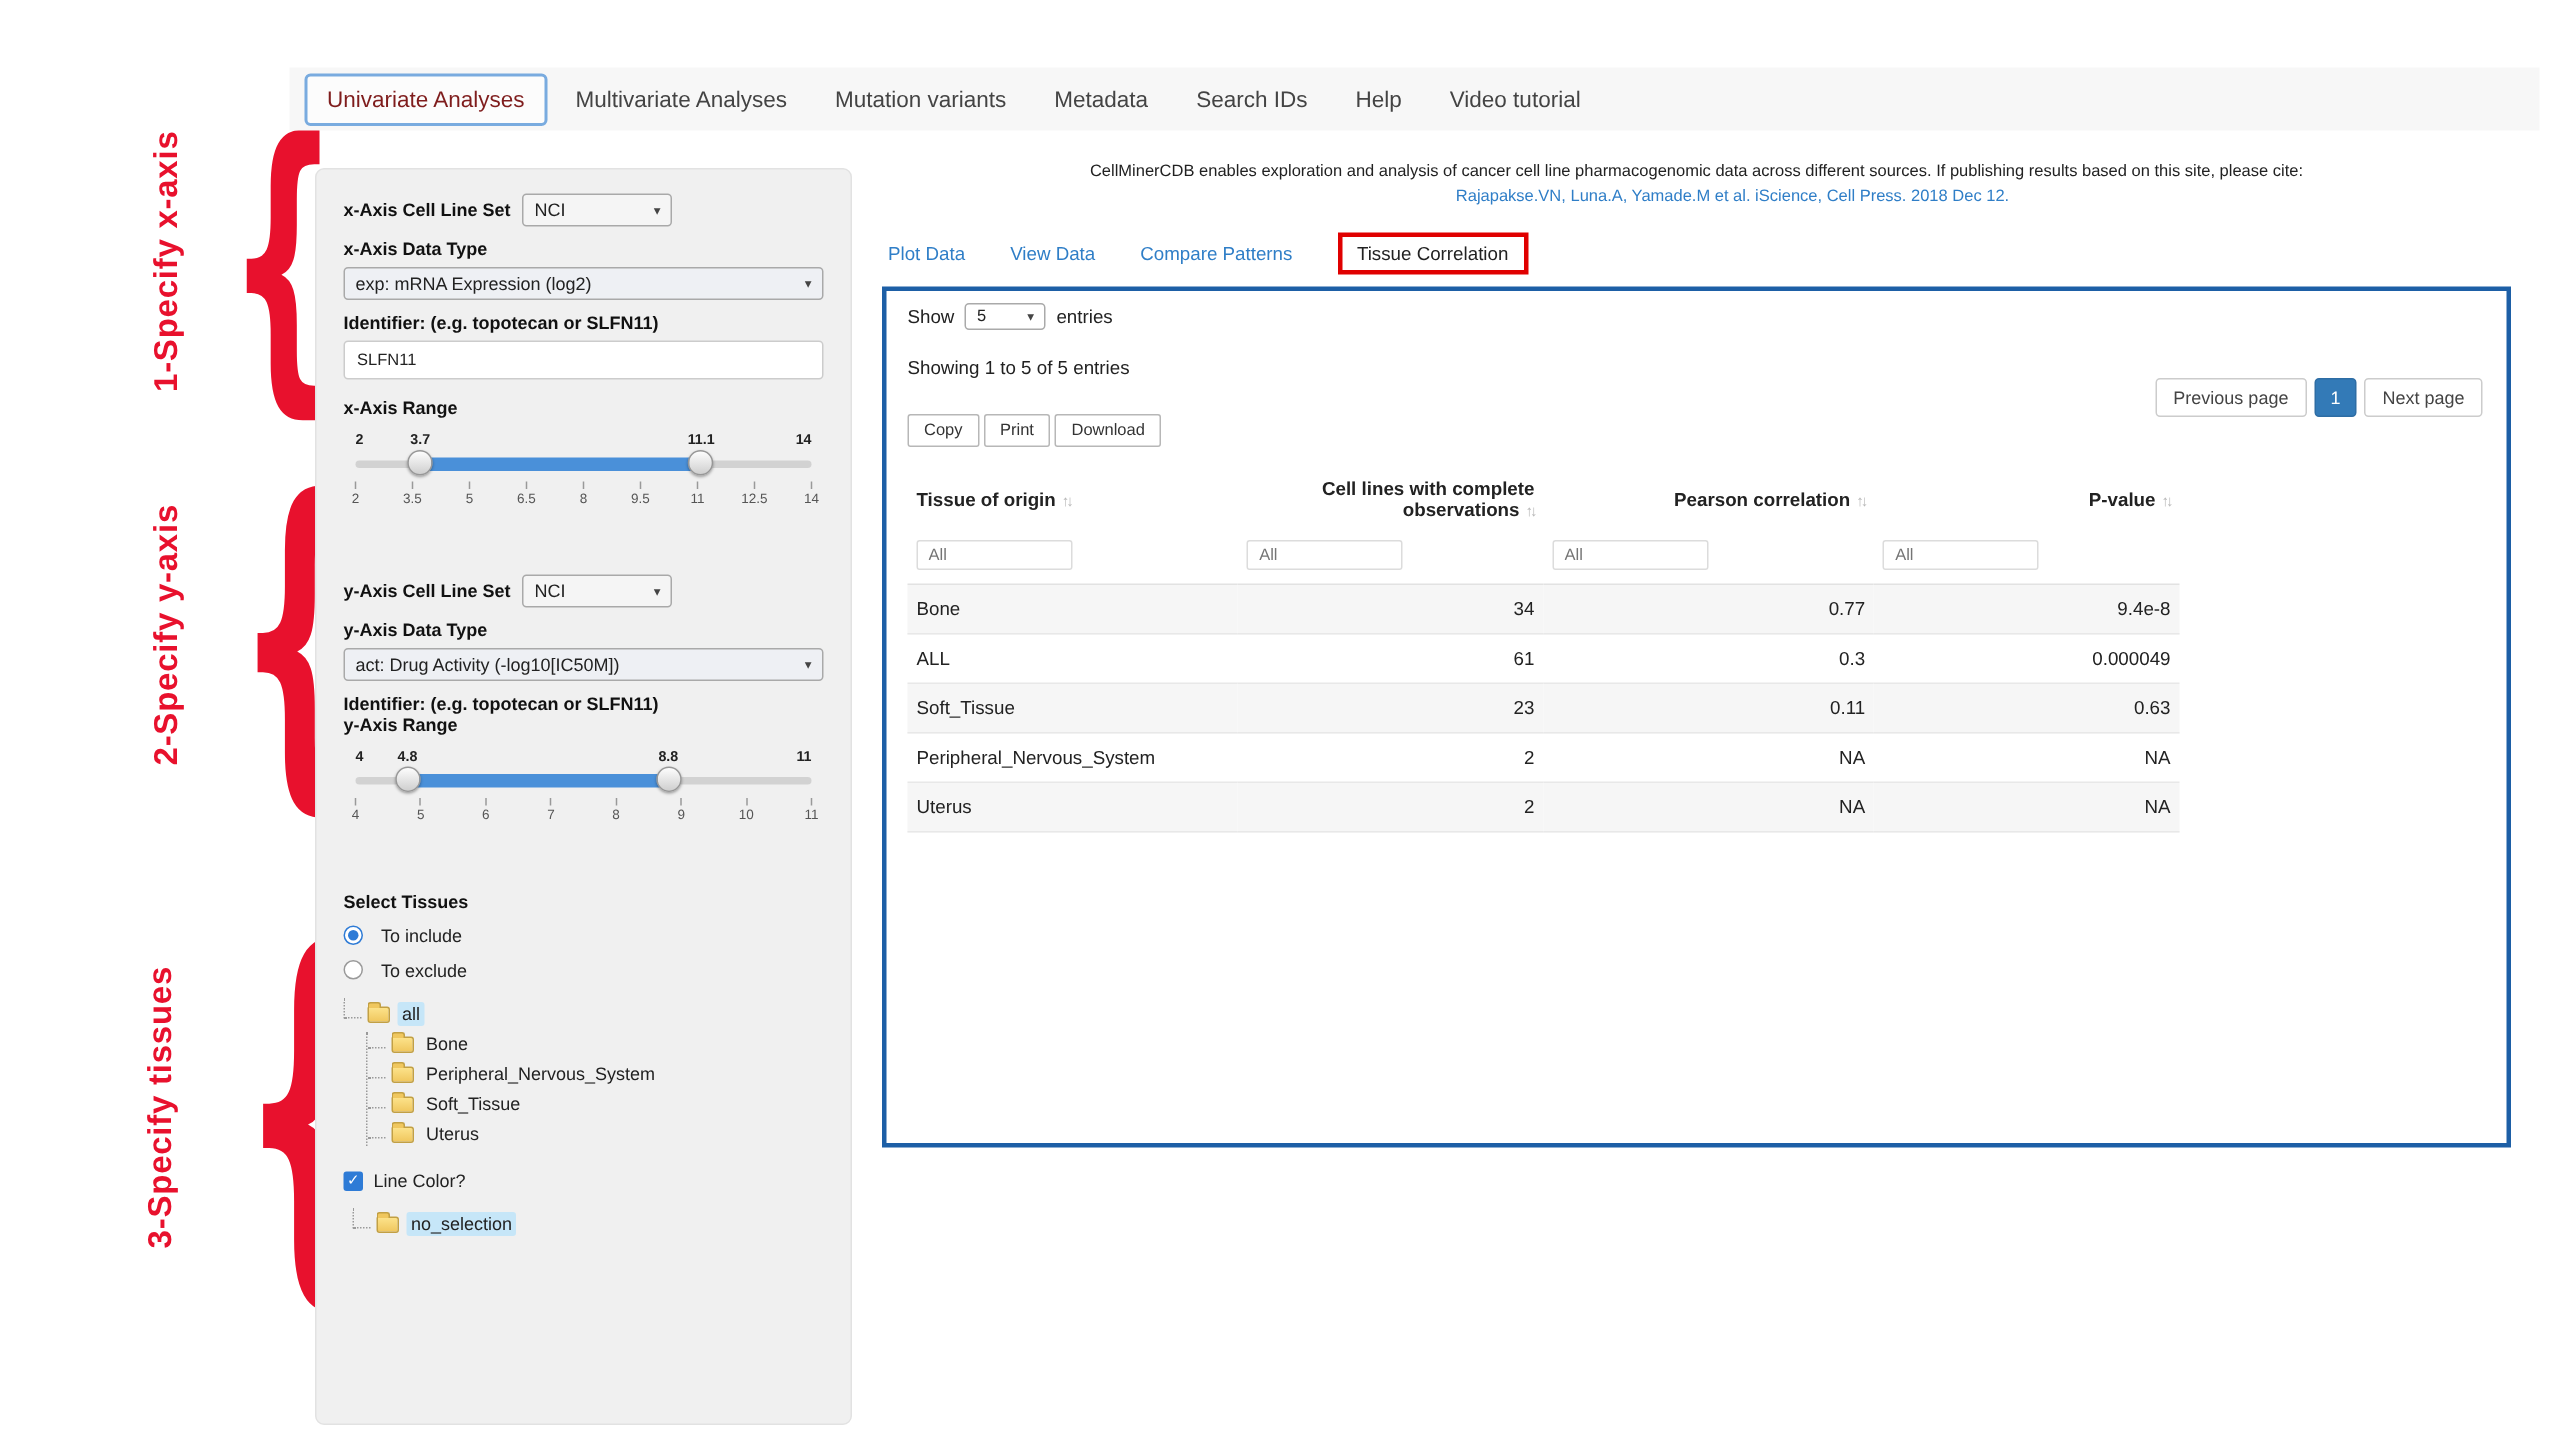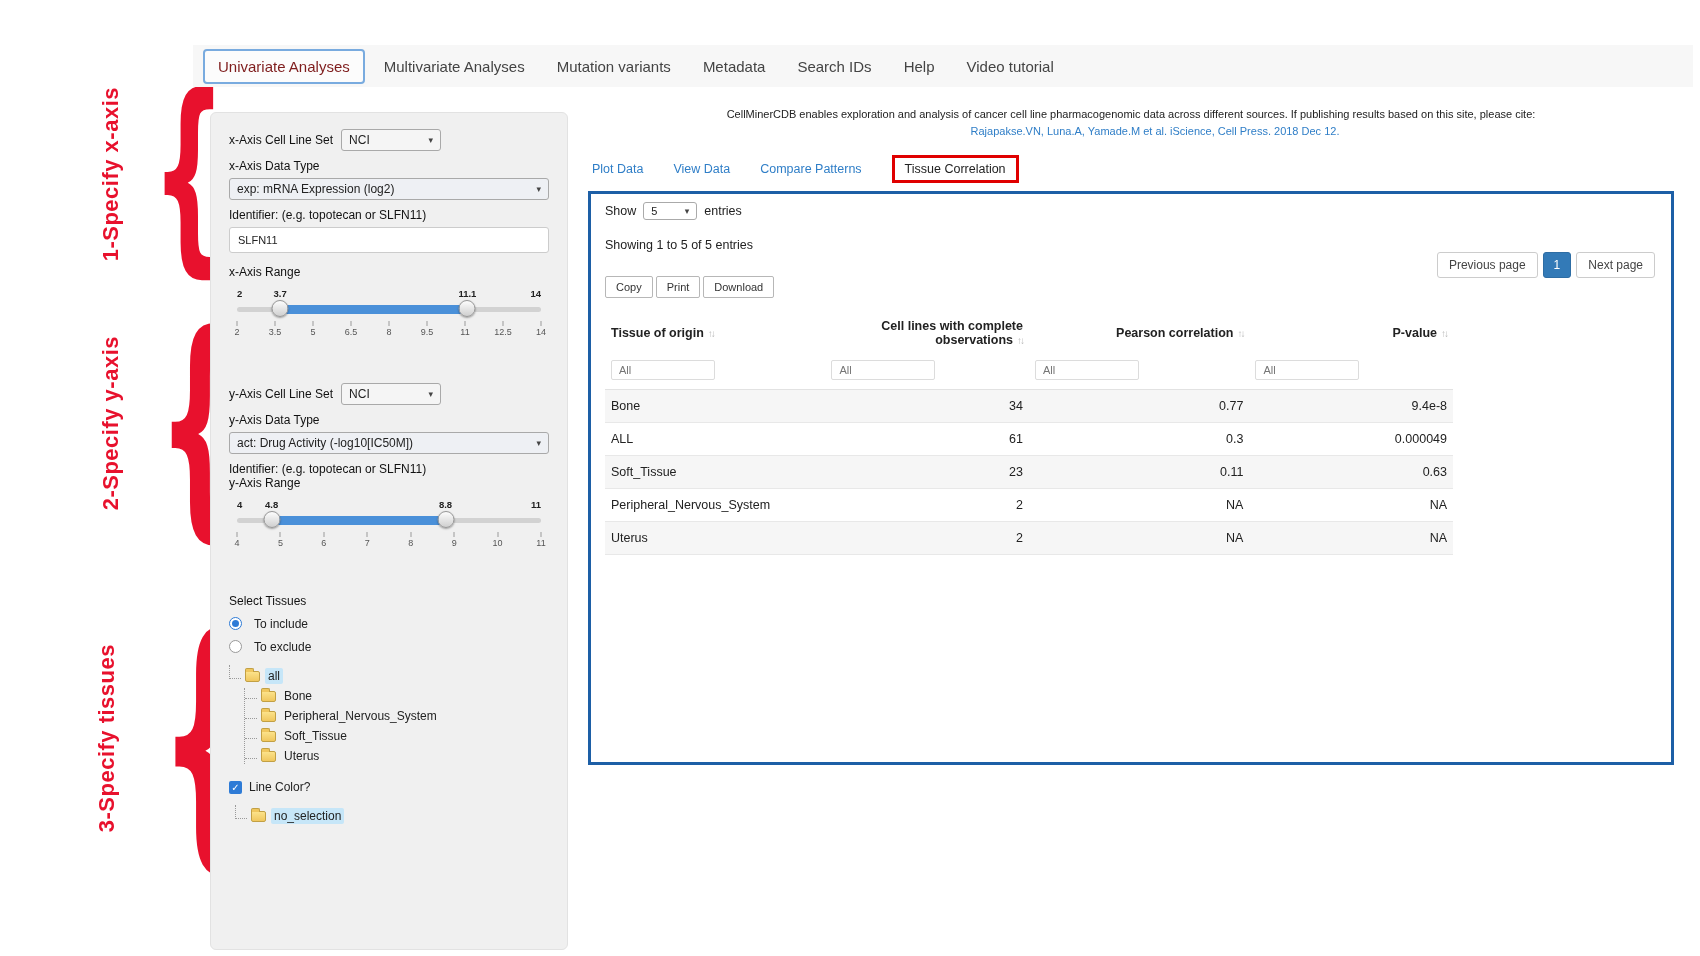--- a/index.html
+++ b/index.html
@@ -17,21 +17,21 @@
   #annot-2 .brace { font-size:240px; }
   #annot-3 .brace { font-size:272px; }
 
   
   .navbar { position:absolute; left:193px; top:45px; width:1500px; height:42px; background:#f7f7f7; display:flex; align-items:center; padding-left:10px; gap:6px; }
   .tab { font-size:15px; color:#444; padding:7px 13px; white-space:nowrap; cursor:pointer; }
   .tab.active { border:2px solid #79abdf; border-radius:4px; background:#fcfcfc; color:#7f1d1d; }
 
   
   .sidebar { position:absolute; left:210px; top:112px; width:358px; height:838px; background:#f0f0f0; border:1px solid #e2e2e2; border-radius:6px; padding:16px 18px; font-size:12px; color:#222; }
-  .lbl { font-weight:normal; font-size:12px; color:#111; }
+  .lbl { font-weight:bold; font-size:12px; color:#111; }
   .inline-row { display:flex; align-items:center; gap:8px; margin-bottom:8px; }
   .fselect { display:flex; justify-content:space-between; align-items:center; border:1px solid #a9a9a9; border-radius:3px; background:#f5f5f5; padding:3px 7px; font-size:12px; color:#222; cursor:pointer; gap:22px; }
   .w-small { width:100px; }
   .w-full { width:100%; margin:5px 0 8px; background:#eef0f4; }
   .chev { font-size:9px; color:#444; }
   .tinput { width:100%; height:26px; border:1px solid #ccc; border-radius:3px; padding:0 8px; font-size:11px; background:#fff; margin:5px 0 12px; color:#222; }
 
   .slider { position:relative; margin:28px 8px 36px; }
   .track { position:relative; height:5px; background:#d2d2d2; border-radius:3px; }
   .fill { position:absolute; top:-2px; height:9px; background:#4a90d9; border-radius:4px; }

